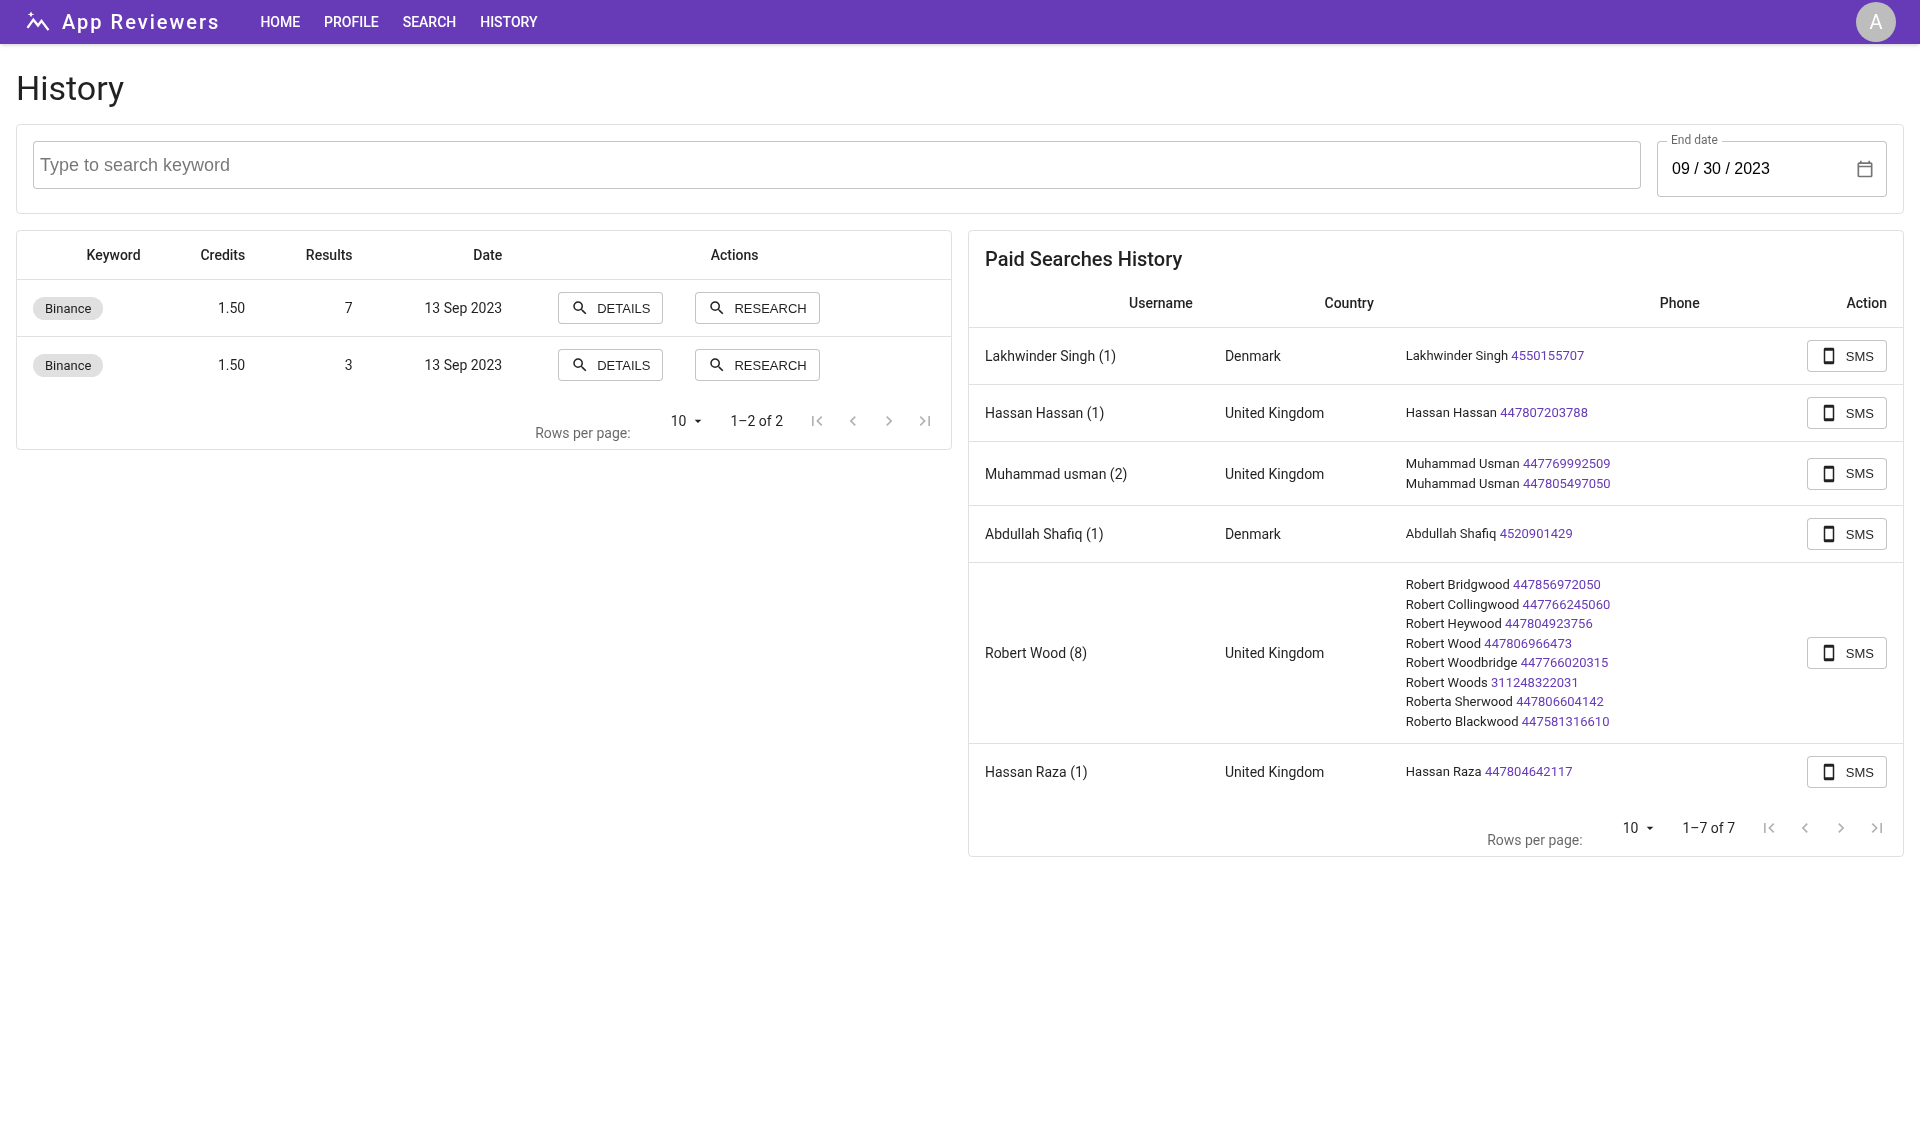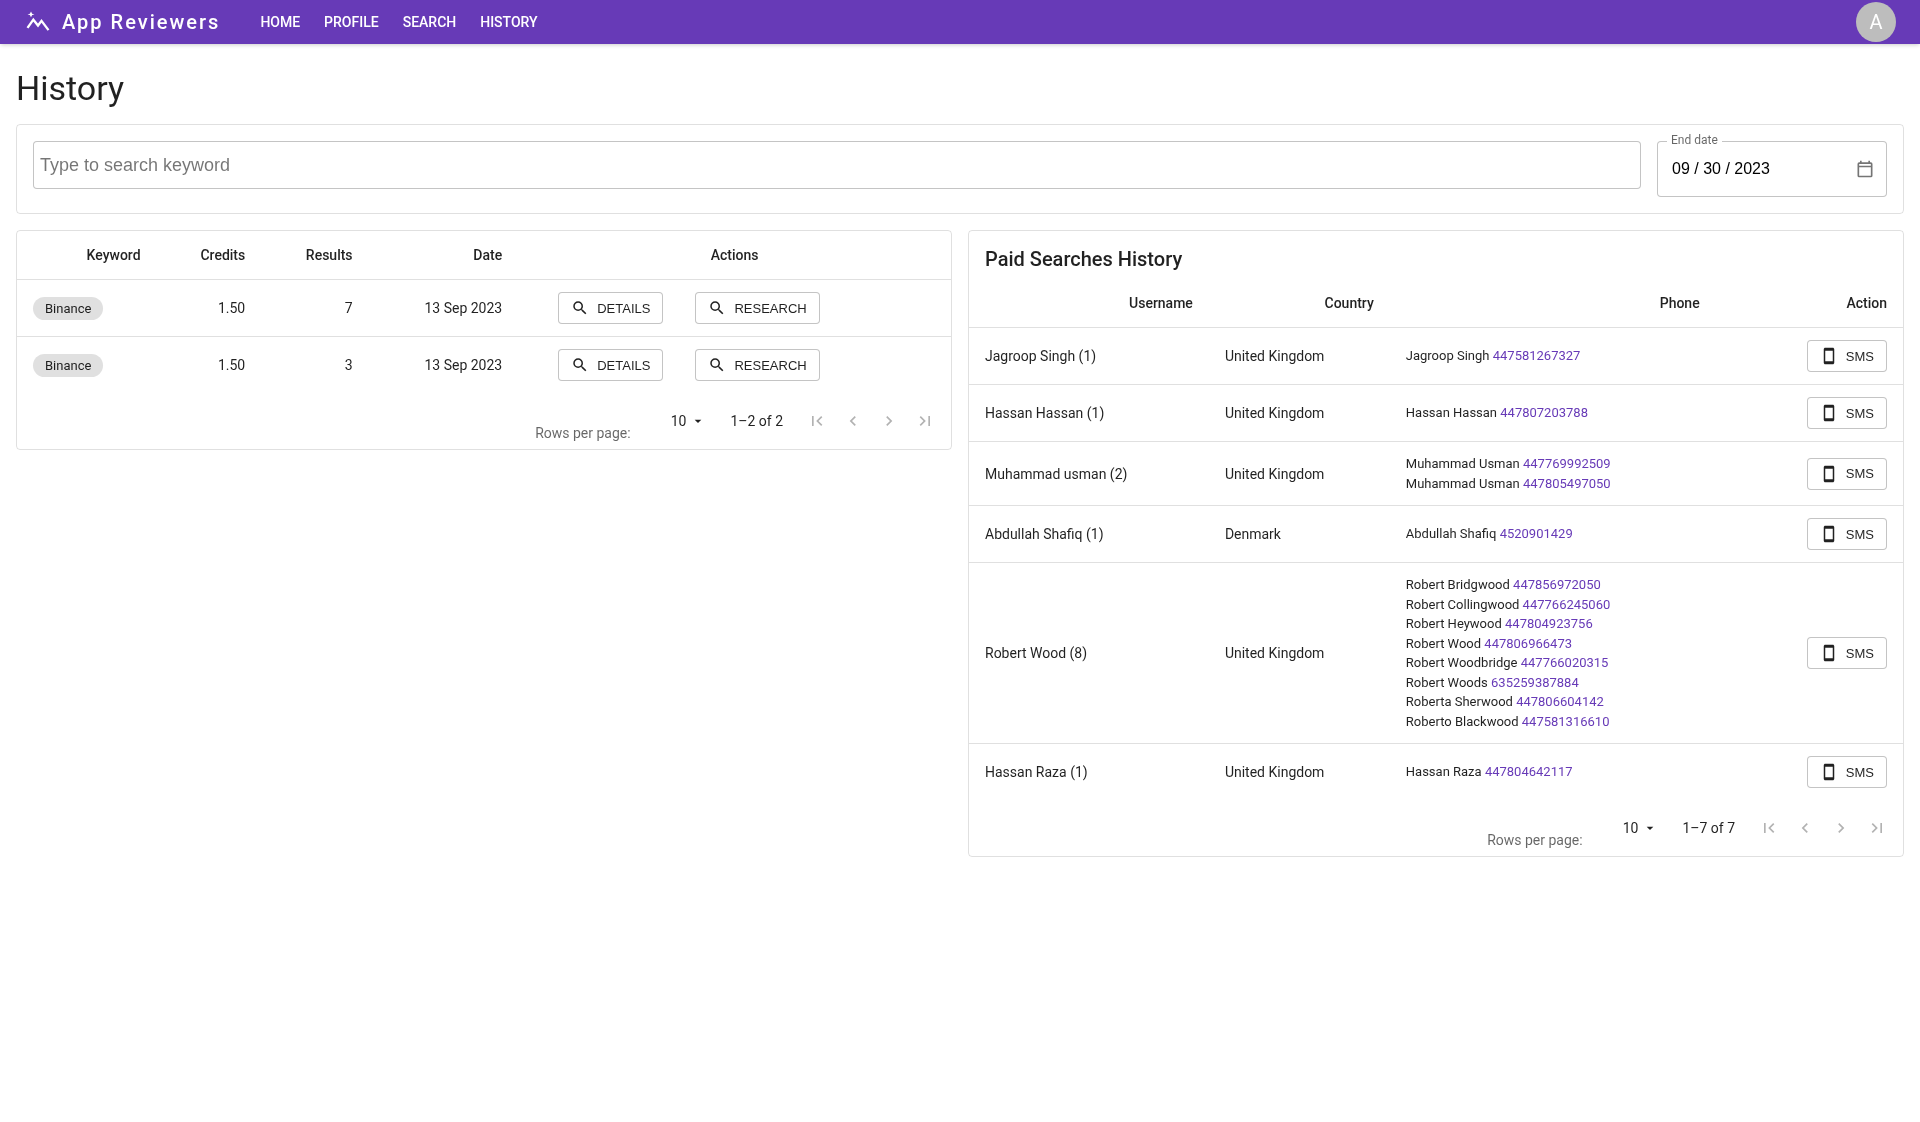--- a/index.html
+++ b/index.html
@@ -188,24 +188,24 @@
         <thead>
           <tr>
             <th>Username</th>
             <th>Country</th>
             <th>Phone</th>
             <th>Action</th>
           </tr>
         </thead>
         <tbody id="right-tbody">
             <tr>
-    <td>Jagroop Singh (1)</td>
-    <td>United Kingdom</td>
-    <td>
-                <div class="phone-line">Jagroop Singh <span class="phone-number">447581267327</span></div>
+    <td>Lakhwinder Singh (1)</td>
+    <td>Denmark</td>
+    <td>
+                <div class="phone-line">Lakhwinder Singh <span class="phone-number">4550155707</span></div>
               </td>
     <td class="right-align"><button class="btn-outline">
                   <svg width="18" height="18" viewBox="0 0 24 24" fill="currentColor">
                     <path d="M17 1H7c-1.1 0-2 .9-2 2v18c0 1.1.9 2 2 2h10c1.1 0 2-.9 2-2V3c0-1.1-.9-2-2-2zm0 18H7V5h10v14z"></path>
                   </svg>
                   <span>SMS</span>
                 </button></td>
             </tr>
             <tr>
     <td>Hassan Hassan (1)</td>
@@ -249,21 +249,21 @@
             </tr>
             <tr>
     <td>Robert Wood (8)</td>
     <td>United Kingdom</td>
     <td>
                 <div class="phone-line">Robert Bridgwood <span class="phone-number">447856972050</span></div>
                 <div class="phone-line">Robert Collingwood <span class="phone-number">447766245060</span></div>
                 <div class="phone-line">Robert Heywood <span class="phone-number">447804923756</span></div>
                 <div class="phone-line">Robert Wood <span class="phone-number">447806966473</span></div>
                 <div class="phone-line">Robert Woodbridge <span class="phone-number">447766020315</span></div>
-                <div class="phone-line">Robert Woods <span class="phone-number">635259387884</span></div>
+                <div class="phone-line">Robert Woods <span class="phone-number">311248322031</span></div>
                 <div class="phone-line">Roberta Sherwood <span class="phone-number">447806604142</span></div>
                 <div class="phone-line">Roberto Blackwood <span class="phone-number">447581316610</span></div>
               </td>
     <td class="right-align"><button class="btn-outline">
                   <svg width="18" height="18" viewBox="0 0 24 24" fill="currentColor">
                     <path d="M17 1H7c-1.1 0-2 .9-2 2v18c0 1.1.9 2 2 2h10c1.1 0 2-.9 2-2V3c0-1.1-.9-2-2-2zm0 18H7V5h10v14z"></path>
                   </svg>
                   <span>SMS</span>
                 </button></td>
             </tr>

